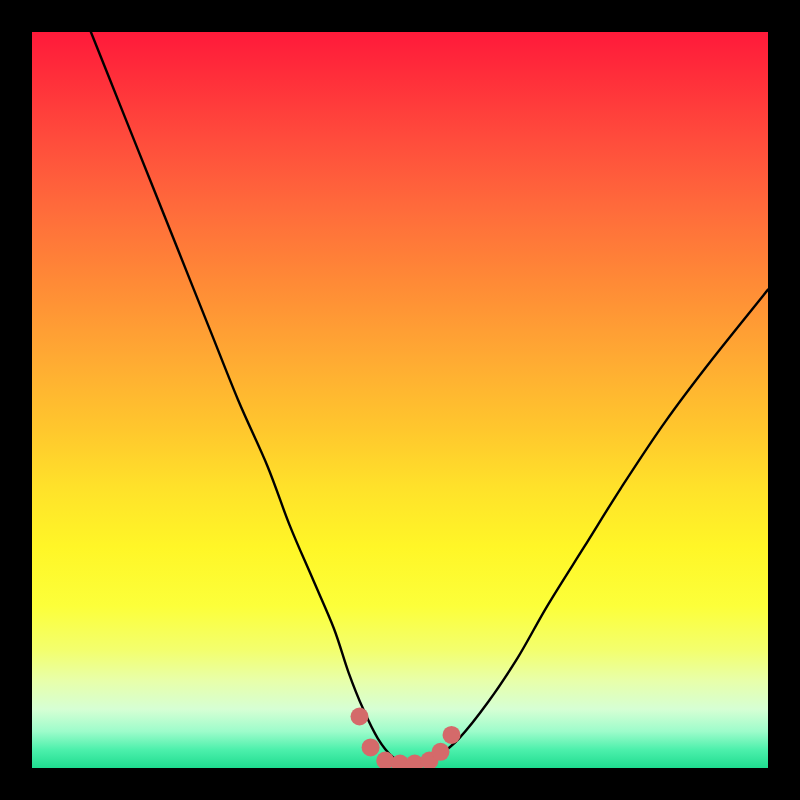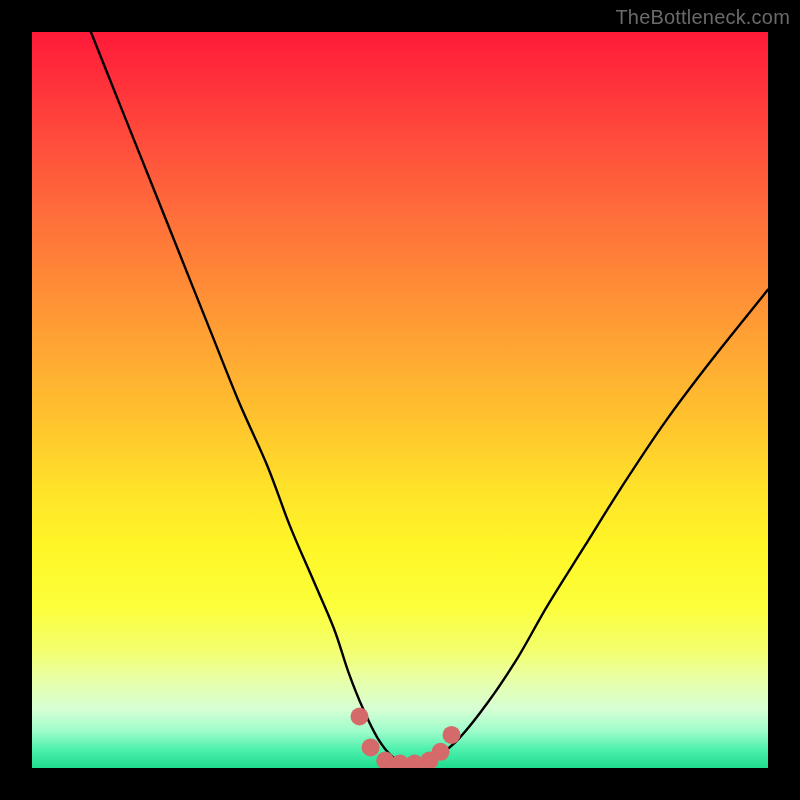--- a/index.html
+++ b/index.html
@@ -59,21 +59,20 @@
     right: 10px;
     color: #6a6a6a;
     font-size: 20px;
     letter-spacing: 0.2px;
   }
 </style>
 </head>
 <body>
 
 <div class="frame">
-  <div class="watermark">TheBottleneck.com</div>
 
   <div class="plot">
     <div class="gradient"></div>
     <svg class="curve-svg" viewBox="0 0 736 736" preserveAspectRatio="none">
       <path id="curve-path" fill="none" stroke-width="2.4" stroke-linecap="round" stroke-linejoin="round" d="M 58.9 0.0 C 63.8 12.3, 78.5 49.1, 88.3 73.6 C 98.1 98.1, 107.9 122.7, 117.8 147.2 C 127.6 171.7, 137.4 196.3, 147.2 220.8 C 157.0 245.3, 166.8 269.9, 176.6 294.4 C 186.5 318.9, 196.3 344.7, 206.1 368.0 C 215.9 391.3, 226.9 413.4, 235.5 434.2 C 244.1 455.1, 250.2 474.7, 257.6 493.1 C 265.0 511.5, 272.3 527.5, 279.7 544.6 C 287.0 561.8, 295.6 580.2, 301.8 596.2 C 307.9 612.1, 311.6 626.8, 316.5 640.3 C 321.4 653.8, 326.3 666.1, 331.2 677.1 C 336.1 688.2, 341.0 698.6, 345.9 706.6 C 350.8 714.5, 355.7 720.7, 360.6 725.0 C 365.5 729.3, 370.5 731.1, 375.4 732.3 C 380.3 733.5, 385.2 733.5, 390.1 732.3 C 395.0 731.1, 398.7 729.3, 404.8 725.0 C 410.9 720.7, 418.3 715.8, 426.9 706.6 C 435.5 697.4, 446.5 683.3, 456.3 669.8 C 466.1 656.3, 475.9 641.5, 485.8 625.6 C 495.6 609.7, 504.2 592.5, 515.2 574.1 C 526.2 555.7, 539.7 534.8, 552.0 515.2 C 564.3 495.6, 575.3 477.2, 588.8 456.3 C 602.3 435.5, 618.2 410.9, 633.0 390.1 C 647.7 369.2, 659.9 353.3, 677.1 331.2 C 694.3 309.1, 726.2 269.9, 736.0 257.6" stroke="#000000"></path>
       <g id="markers">
           <circle cx="327.5" cy="684.5" r="9" fill="#d46a6a"></circle>
           <circle cx="338.6" cy="715.4" r="9" fill="#d46a6a"></circle>
           <circle cx="353.3" cy="728.6" r="9" fill="#d46a6a"></circle>
           <circle cx="368.0" cy="731.6" r="9" fill="#d46a6a"></circle>

